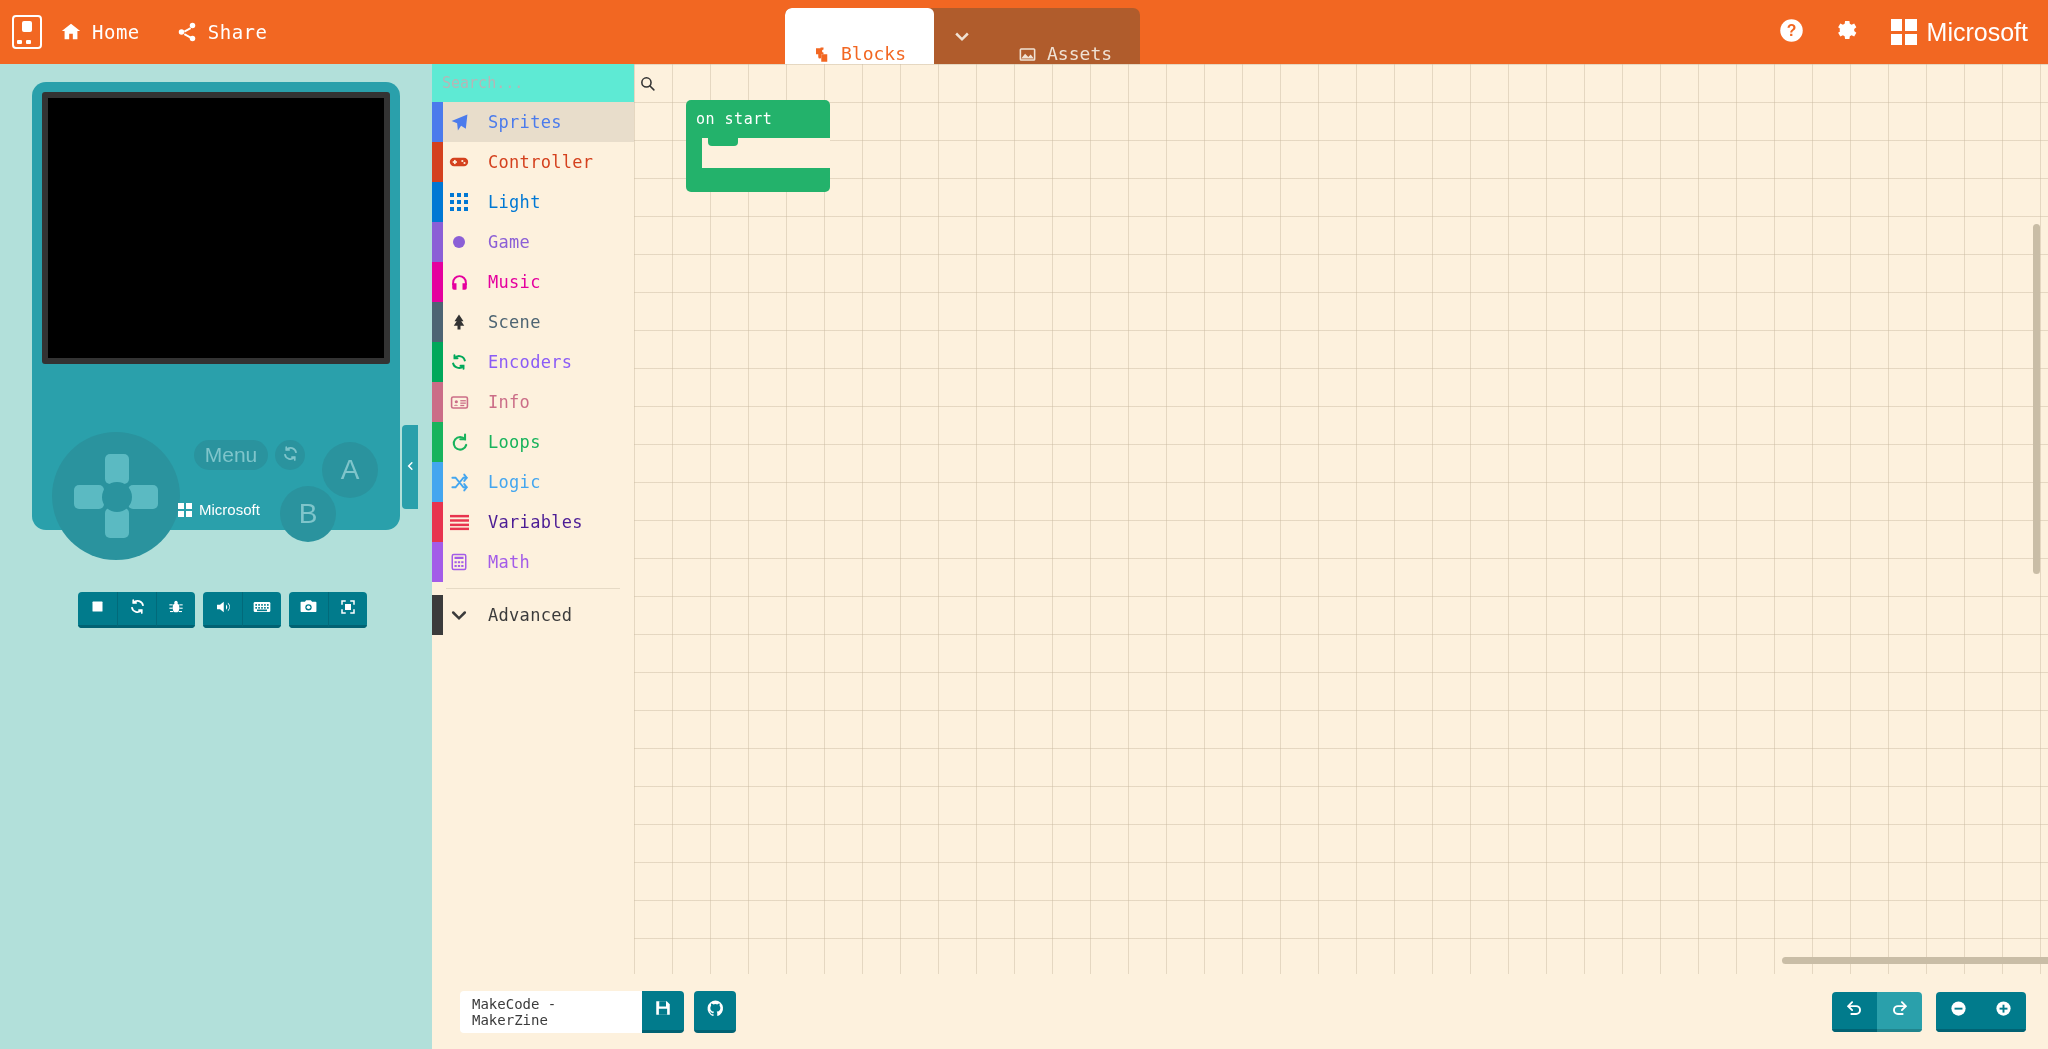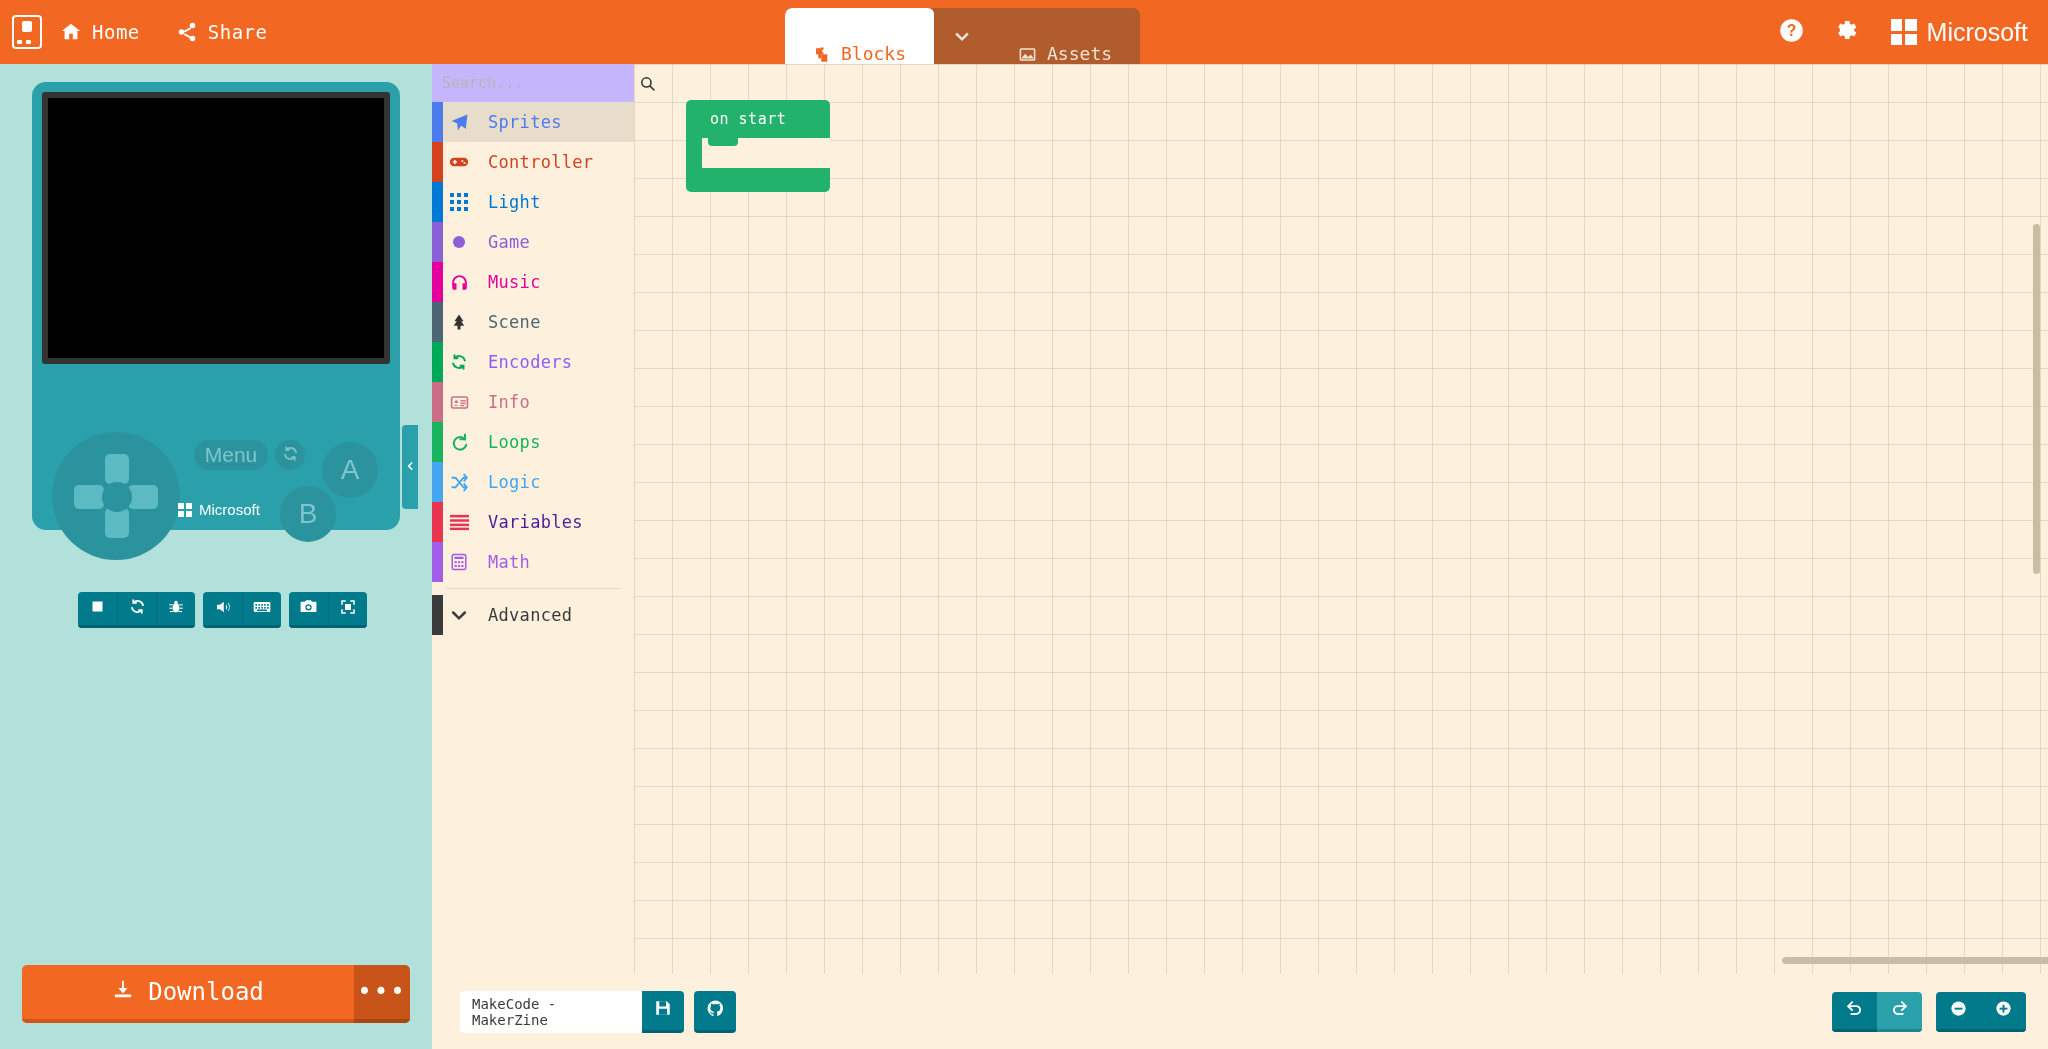--- a/index.html
+++ b/index.html
@@ -155,21 +155,21 @@
     display: flex; align-items: center; justify-content: center;
     font-size: 24px; letter-spacing: 2px; border-bottom: 4px solid #a9450f;
   }
 
   
   .toolbox {
     position: absolute; left: 432px; top: 64px; width: 202px; height: 910px;
     background: #fdf1dd; z-index: 20;
   }
   .search-row {
-    height: 38px; background: #c4b5fd; display: flex; align-items: center;
+    height: 38px; background: #5eead4; display: flex; align-items: center;
     padding: 0 14px 0 10px; gap: 6px;
   }
   .search-row input {
     border: none; outline: none; flex: 1; font-size: 15px;
     font-family: "DejaVu Sans Mono", monospace; color: #555; background: transparent;
   }
   .search-row input::placeholder { color: #b6b6b6; }
   .cat {
     display: flex; align-items: center; gap: 18px;
     height: 40px; padding-left: 16px; cursor: pointer; position: relative;
@@ -196,21 +196,21 @@
     background-color: #fdf1dd;
     background-image:
       linear-gradient(to right, rgba(200,185,160,.45) 1px, transparent 1px),
       linear-gradient(to bottom, rgba(200,185,160,.45) 1px, transparent 1px);
     background-size: 38px 38px;
     overflow: hidden;
   }
   .block-onstart { position: absolute; left: 52px; top: 36px; width: 144px; }
   .blk-top {
     height: 38px; background: #23b26b; border-radius: 5px 5px 0 0;
-    color: #fff; font-size: 15px; display: flex; align-items: center; padding-left: 24px;
+    color: #fff; font-size: 15px; display: flex; align-items: center; padding-left: 10px;
     letter-spacing: .5px;
   }
   .blk-mouth { position: relative; height: 30px; background: #23b26b; }
   .blk-mouth::after {
     content: ""; position: absolute; left: 16px; top: 0; right: 0; bottom: 0;
     background: #fdf1dd;
   }
   .blk-notch {
     position: absolute; left: 22px; top: 0; width: 30px; height: 8px;
     background: #23b26b; border-radius: 0 0 4px 4px; z-index: 2;
@@ -453,34 +453,20 @@
           <span>
             <svg width="18" height="18" viewBox="0 0 24 24" fill="#fff">
               <rect x="8" y="8" width="8" height="8"></rect>
               <path d="M3 3h6v2H5v4H3zM21 3v6h-2V5h-4V3zM3 21v-6h2v4h4v2zM21 21h-6v-2h4v-4h2z"></path>
             </svg>
           </span>
         </div>
       </div>
     </div>
 
-    <div class="download-btn">
-      <div class="download-main">
-        <span>
-          <svg width="22" height="22" viewBox="0 0 24 24" fill="#fff">
-            <path d="M11 3h2v8h4l-5 6-5-6h4z"></path>
-              <rect x="3" y="18" width="18" height="3" rx="1"></rect>
-          </svg>
-        </span>
-        <span>Download</span>
-      </div>
-      <div class="download-more">
-        <span>•••</span>
-      </div>
-    </div>
   </div>
 
   <div class="toolbox">
     <div class="search-row">
       <input type="text" placeholder="Search..." style="">
       <span class="ico">
         <svg width="17" height="17" viewBox="0 0 24 24" fill="none" stroke="#333" stroke-width="2.2">
           <circle cx="10.5" cy="10.5" r="6.5"></circle>
             <path d="M15.5 15.5 21 21" stroke-linecap="round"></path>
         </svg>

